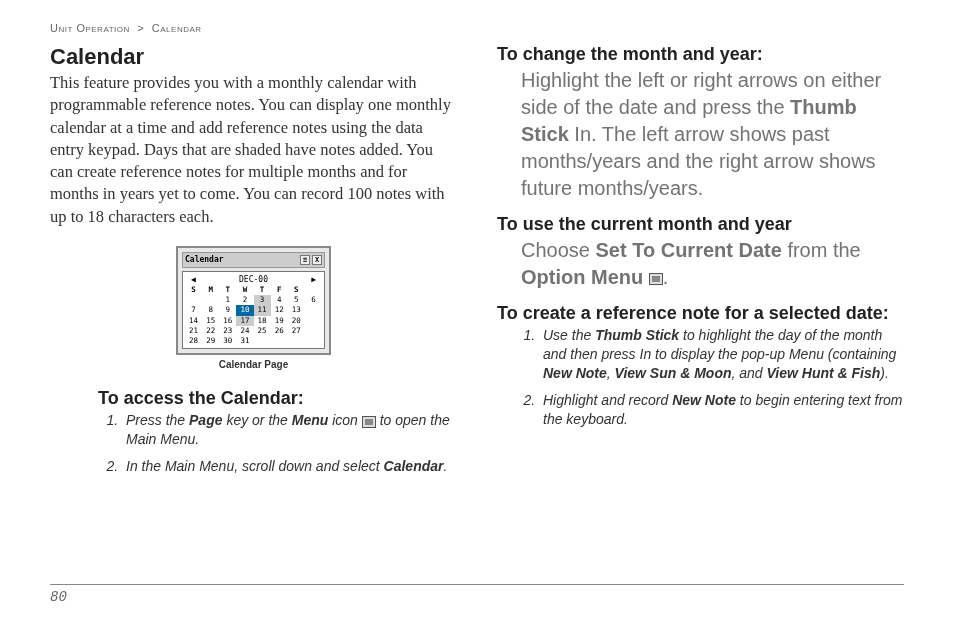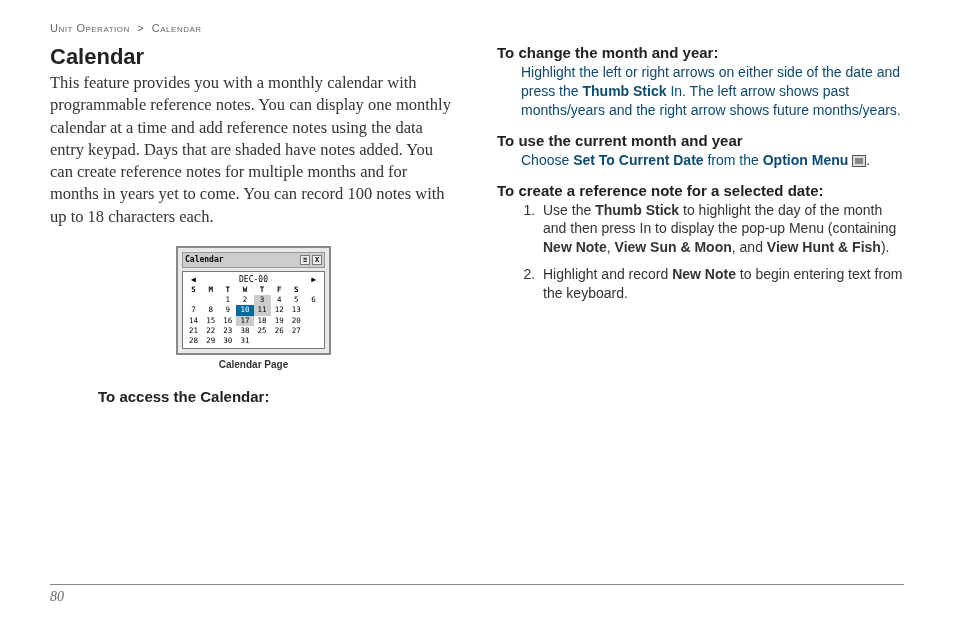--- a/index.html
+++ b/index.html
@@ -50,60 +50,61 @@
       margin: 10px 0 18px 0;
     }
     .caption {
       font-weight: bold;
       font-size: 10px;
       color: #333;
       margin-top: 4px;
     }
     .section-head {
       font-weight: bold;
-      font-size: 15px;
+      font-size: 18px;
       color: #222;
       margin-bottom: 2px;
       margin-left: 48px;
     }
     .section-head.top {
       margin-left: 0;
     }
     ol {
       list-style: decimal;
       padding-left: 72px;
       font-size: 14px;
       line-height: 1.35;
       color: #333;
       margin-bottom: 12px;
     }
     ol li {
       margin-bottom: 8px;
       padding-left: 4px;
+      font-style: italic;
     }
     .subtext {
-      font-size: 14px;
+      font-size: 20px;
       line-height: 1.35;
-      color: #0c4a6e;
+      color: #737373;
       margin-left: 24px;
       margin-bottom: 12px;
     }
     b {
       font-weight: bold;
     }
     .footer {
       position: absolute;
       bottom: 16px;
       left: 50px;
       right: 50px;
       border-top: 1px solid #888;
       padding-top: 4px;
       display: flex;
       justify-content: space-between;
-      font-family: Liberation Serif, serif;
+      font-family: Liberation Mono, monospace;
       font-style: italic;
       color: #666;
       font-size: 14px;
     }
     .footer .reg {
       font-size: 9px;
       vertical-align: super;
       font-style: normal;
     }
     .inline-icon {
@@ -251,21 +252,21 @@
                   <td>16</td>
                   <td class="shade">17</td>
                   <td>18</td>
                   <td>19</td>
                   <td>20</td>
                 </tr>
             <tr>
                   <td>21</td>
                   <td>22</td>
                   <td>23</td>
-                  <td>38</td>
+                  <td>24</td>
                   <td>25</td>
                   <td>26</td>
                   <td>27</td>
                 </tr>
             <tr>
                   <td>28</td>
                   <td>29</td>
                   <td>30</td>
                   <td>31</td>
                   <td></td>
@@ -273,20 +274,28 @@
                   <td></td>
                 </tr>
           </tbody>
             </table>
         </div>
       </div>
       <div class="caption">Calendar Page</div>
     </div>
 
     <div class="section-head">To access the Calendar:</div>
+    <ol>
+      <li>
+        <span>Press the </span><b>Page</b><span> key or the </span><b>Menu</b><span> icon </span><span class="inline-icon"></span><span> to open the Main Menu.</span>
+      </li>
+      <li>
+        <span>In the Main Menu, scroll down and select </span><b>Calendar</b><span>.</span>
+      </li>
+    </ol>
   </div>
 
   <div class="col">
     <div class="section-head top">To change the month and year:</div>
     <p class="subtext">
       <span>Highlight the left or right arrows on either side of the date and press the </span><b>Thumb Stick</b><span> In. The left arrow shows past months/years and the right arrow shows future months/years.</span>
     </p>
 
     <div class="section-head top">To use the current month and year</div>
     <p class="subtext">

